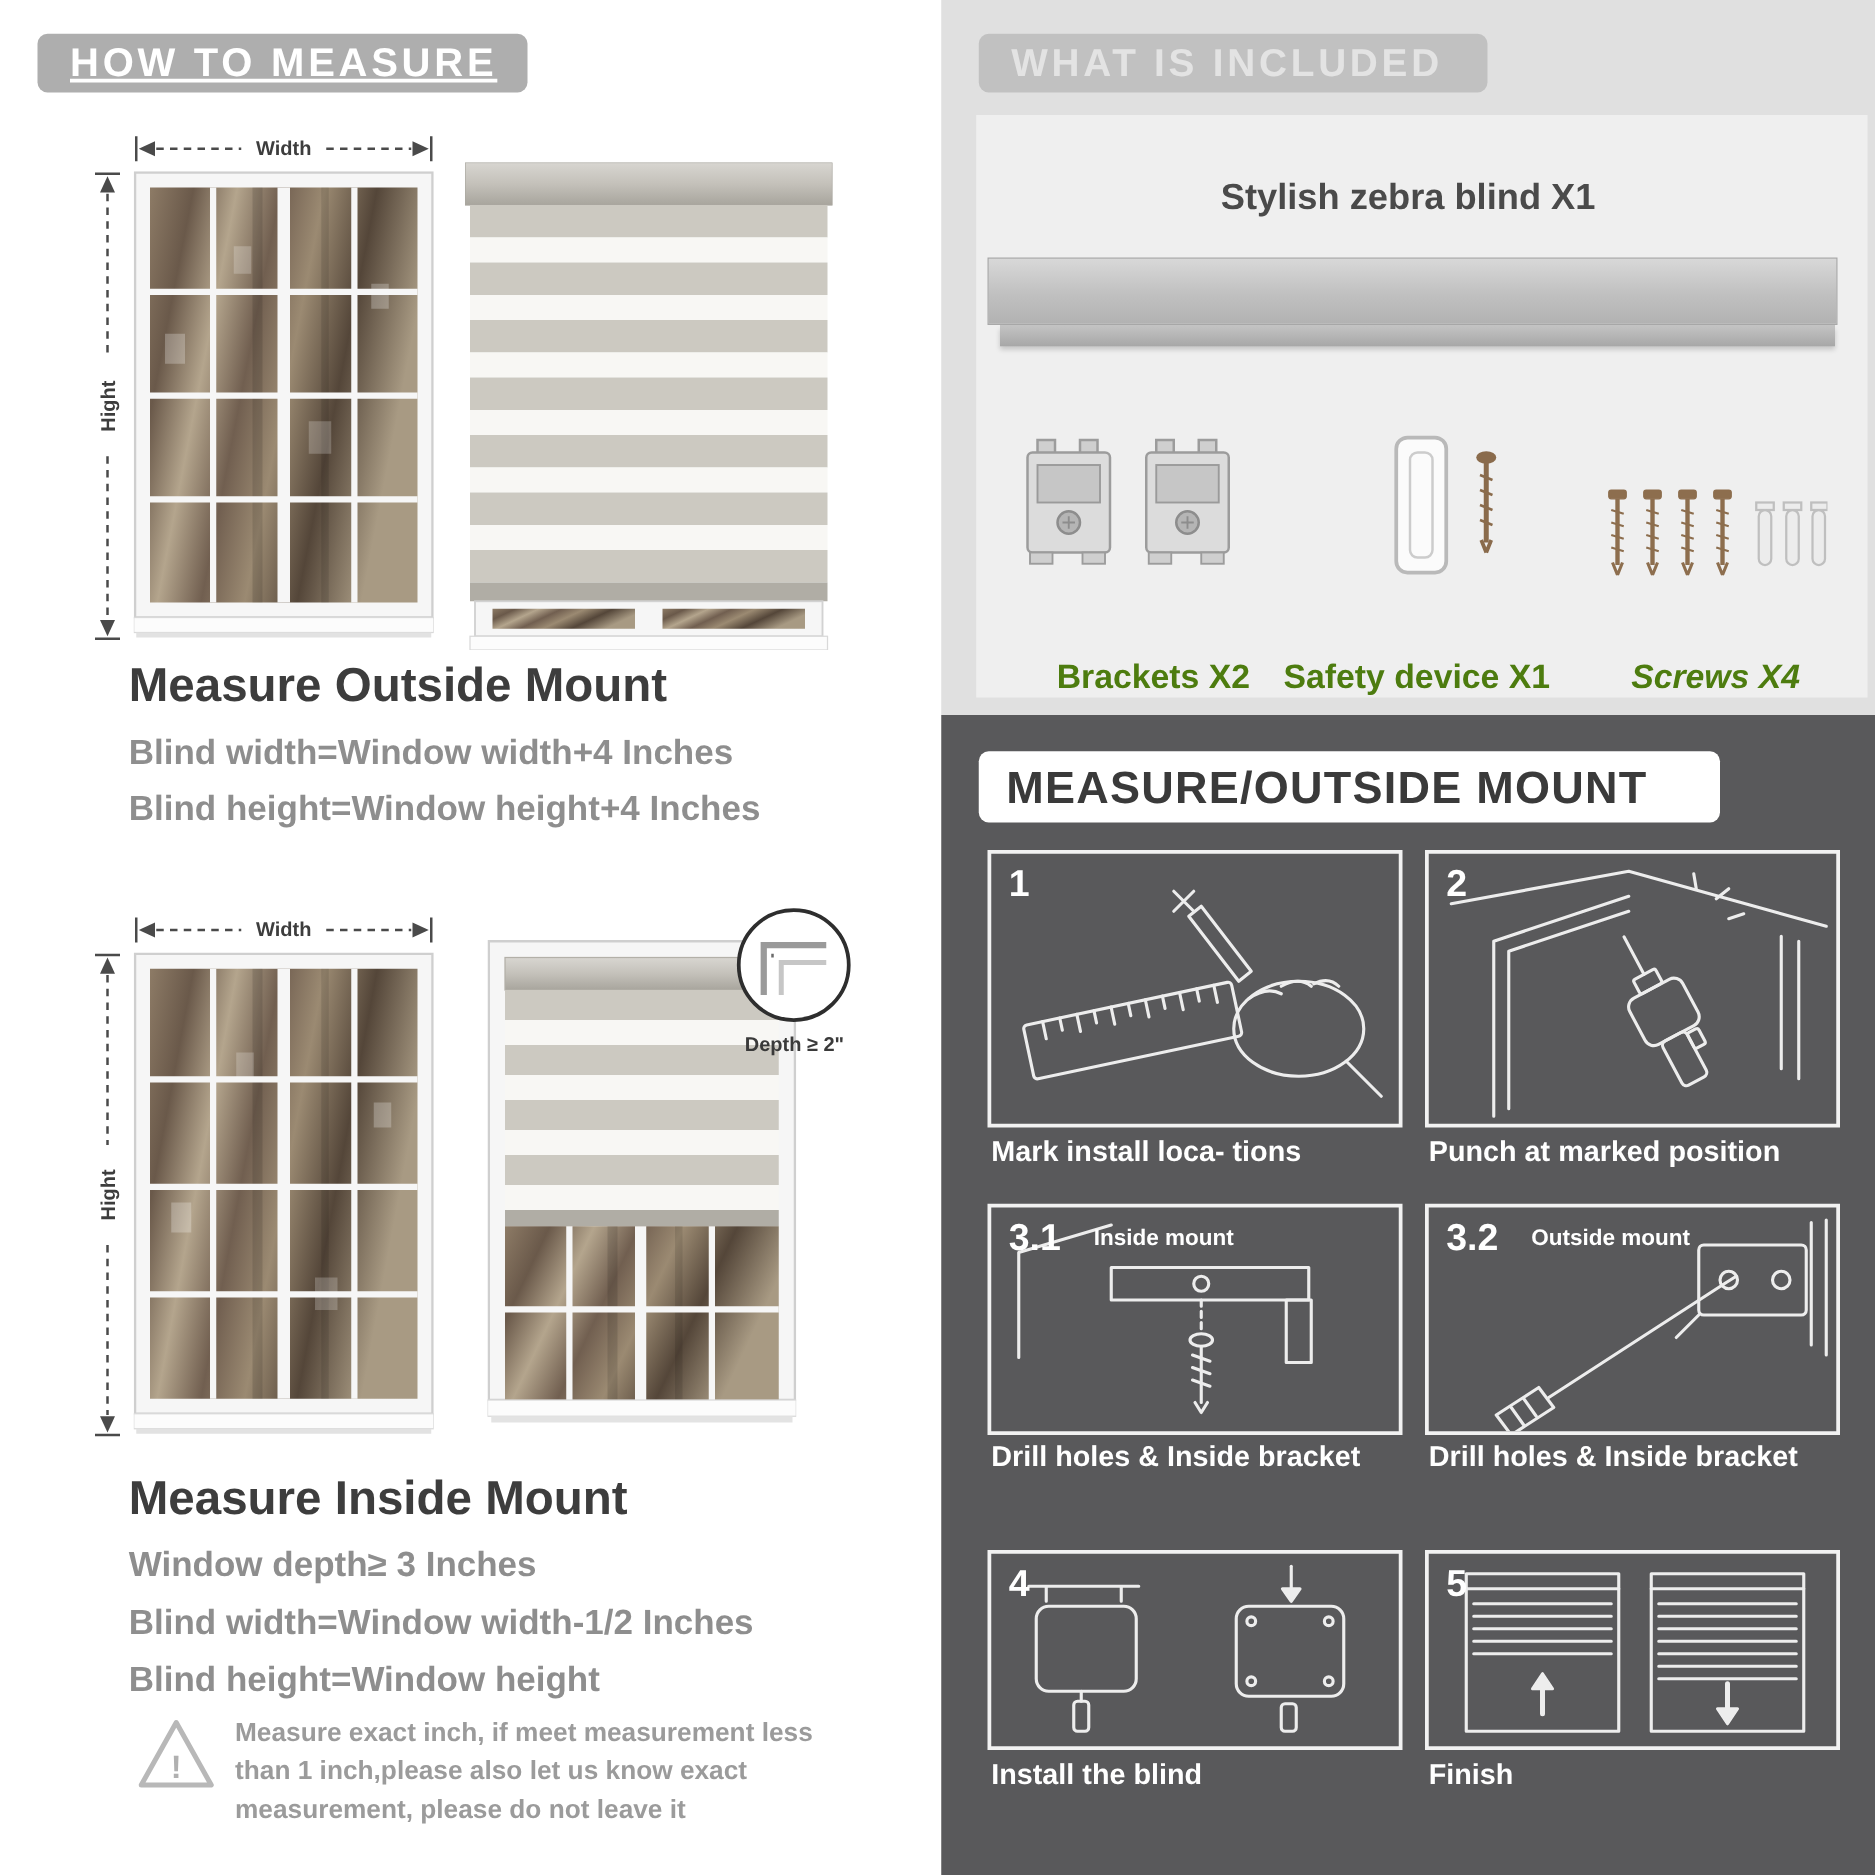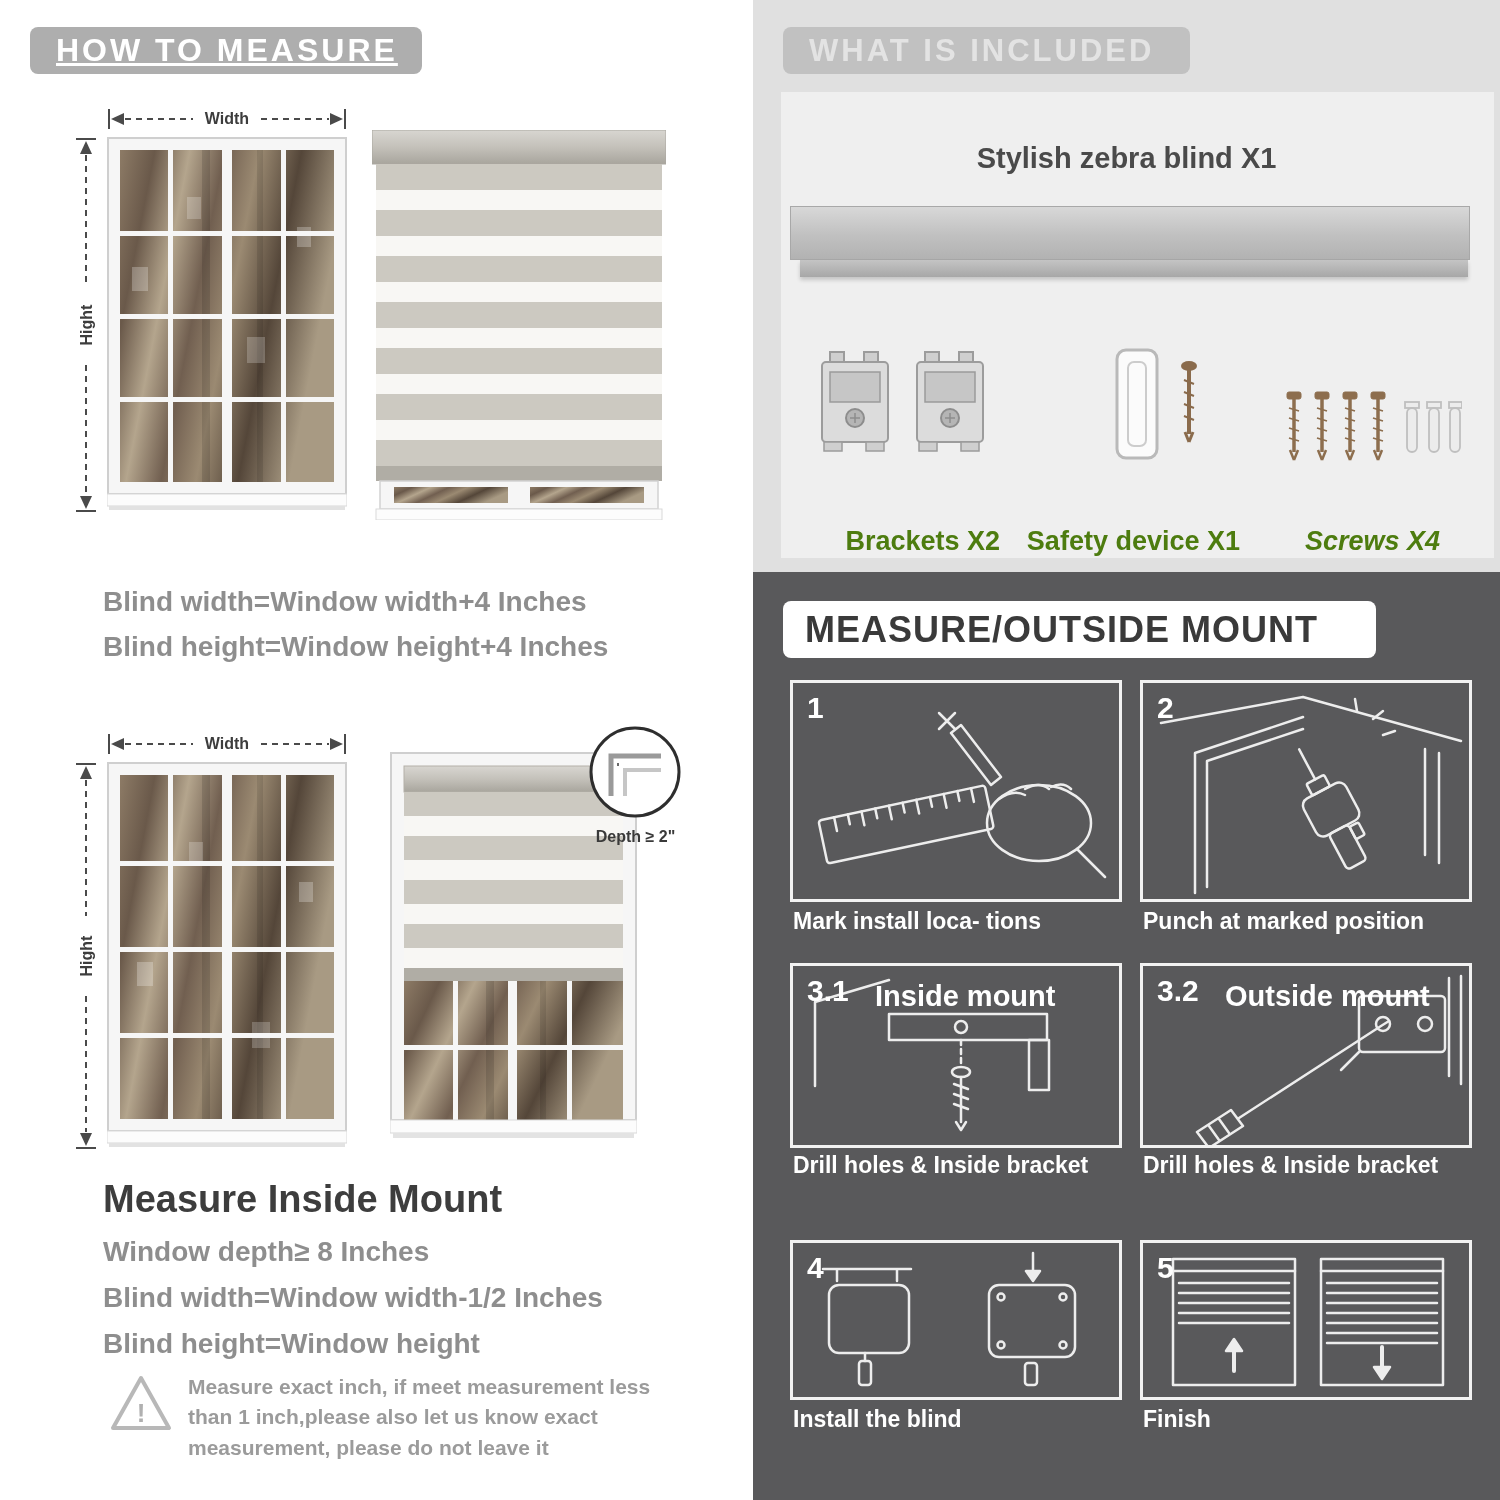--- a/index.html
+++ b/index.html
@@ -11,21 +11,21 @@
   .banner-measure{background:#aeaeae;color:#ffffff;font-size:32px;padding-left:26px;}
   .banner-included{background:#c1c1c1;color:#e3e3e3;font-size:31px;padding-left:26px;}
   .banner-mount{background:#ffffff;color:#3a3a3a;font-size:36px;padding-left:22px;letter-spacing:1px;}
   .h-heading{font-size:38px;font-weight:bold;color:#3d3d3d;}
   .gray-line{font-size:28px;font-weight:bold;color:#8e8e8e;}
   .blind-label{font-size:29px;font-weight:bold;color:#4a4a4a;text-align:center;}
   .item-label{font-size:27px;font-weight:bold;color:#4d7c0f;text-align:right;margin-top:36px;}
   .step-caption{font-size:23px;font-weight:bold;color:#ffffff;}
   .panel{border:3px solid #f2f2f2;}
   .step-num{position:absolute;left:14px;top:8px;font-size:30px;font-weight:bold;color:#ffffff;z-index:2;}
-  .step-title{position:absolute;left:82px;top:14px;font-size:29px;font-weight:bold;color:#ffffff;z-index:2;}
+  .step-title{position:absolute;left:82px;top:14px;font-size:18px;font-weight:bold;color:#ffffff;z-index:2;}
   .lineart path,.lineart rect,.lineart circle,.lineart ellipse{stroke:#ededed;stroke-width:2.5;fill:none;stroke-linecap:round;stroke-linejoin:round;}
   .warn-text{font-size:21px;font-weight:bold;color:#9b9b9b;line-height:1.45;}
   .depth-label{font-size:16px;font-weight:bold;color:#3a3a3a;text-align:center;}
   .rail-top{height:54px;background:linear-gradient(180deg,#d8d8d8,#c0c0c0 55%,#b2b2b2);border:1px solid #a8a8a8;}
   .rail-lip{height:17px;margin-left:10px;margin-right:2px;background:linear-gradient(180deg,#c4c4c4,#a7a7a7);box-shadow:0 3px 4px rgba(0,0,0,.18);}
 </style>
 </head>
 <body>
 
 <svg width="0" height="0" style="position:absolute" aria-hidden="true">
@@ -108,20 +108,21 @@
           <rect x="4" y="290" width="286" height="20" fill="#f8f7f4"></rect>
         <rect x="4" y="310" width="286" height="26" fill="#ccc9c1"></rect>
       </g>
       <rect x="4" y="336" width="286" height="15" fill="#b0ada5"></rect>
       <rect x="8" y="351" width="278" height="28" fill="#f6f6f6" stroke="#d2d2d2" stroke-width="1.5"></rect>
       <rect x="22" y="357" width="114" height="16" fill="url(#photoGrad)"></rect>
       <rect x="158" y="357" width="114" height="16" fill="url(#photoGrad)"></rect>
       <rect x="4" y="379" width="286" height="11" fill="#fcfcfc" stroke="#d9d9d9" stroke-width="1"></rect>
     </svg>
 
+    <div class="abs h-heading" style="left:103px;top:528px;">Measure Outside Mount</div>
     <div class="abs gray-line" style="left:103px;top:586px;">Blind width=Window width+4 Inches</div>
     <div class="abs gray-line" style="left:103px;top:631px;">Blind height=Window height+4 Inches</div>
 
     <svg class="abs" style="left:107px;top:732px;" width="240" height="24" viewBox="0 0 240 24">
       <path d="M2 2 V22 M238 2 V22" stroke="#4a4a4a" stroke-width="2" fill="none"></path>
       <path d="M18 12 H86" stroke="#4a4a4a" stroke-width="2" stroke-dasharray="6 5" fill="none"></path>
       <path d="M154 12 H222" stroke="#4a4a4a" stroke-width="2" stroke-dasharray="6 5" fill="none"></path>
       <path d="M4 12 L17 6 V18 Z" fill="#4a4a4a"></path>
       <path d="M236 12 L223 6 V18 Z" fill="#4a4a4a"></path>
       <text x="120" y="17" text-anchor="middle" font-size="16" font-weight="bold" fill="#3d3d3d">Width</text>
@@ -181,21 +182,21 @@
 
     <svg class="abs" style="left:585px;top:722px;" width="100" height="100" viewBox="0 0 100 100">
       <circle cx="50" cy="50" r="44" fill="#ffffff" stroke="#2e2e2e" stroke-width="3"></circle>
       <path d="M26 74 V34 H76" stroke="#9a9a9a" stroke-width="5" fill="none"></path>
       <path d="M40 74 V48 H76" stroke="#c6c6c6" stroke-width="4" fill="none"></path>
       <path d="M33 41 L33 44" stroke="#6a6a6a" stroke-width="2" fill="none"></path>
     </svg>
     <div class="abs depth-label" style="left:568px;top:828px;width:135px;">Depth ≥ 2"</div>
 
     <div class="abs h-heading" style="left:103px;top:1178px;">Measure Inside Mount</div>
-    <div class="abs gray-line" style="left:103px;top:1236px;">Window depth≥ 8 Inches</div>
+    <div class="abs gray-line" style="left:103px;top:1236px;">Window depth≥ 3 Inches</div>
     <div class="abs gray-line" style="left:103px;top:1282px;">Blind width=Window width-1/2 Inches</div>
     <div class="abs gray-line" style="left:103px;top:1328px;">Blind height=Window height</div>
 
     <svg class="abs" style="left:108px;top:1372px;" width="66" height="62" viewBox="0 0 66 62">
       <path d="M33 6 L61 56 L5 56 Z" fill="none" stroke="#b8b8b8" stroke-width="4" stroke-linejoin="round"></path>
       <text x="33" y="50" text-anchor="middle" font-size="26" font-weight="bold" fill="#b0b0b0">!</text>
     </svg>
     <div class="abs warn-text" style="left:188px;top:1372px;width:470px;">Measure exact inch, if meet measurement less than 1 inch,please also let us know exact measurement, please do not leave it</div>
   </div>
 

